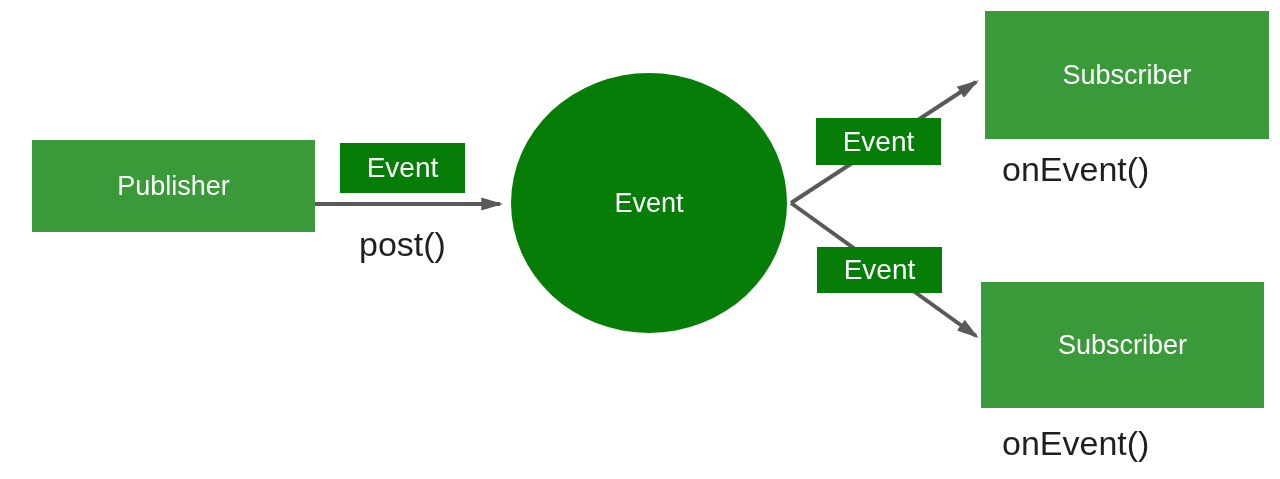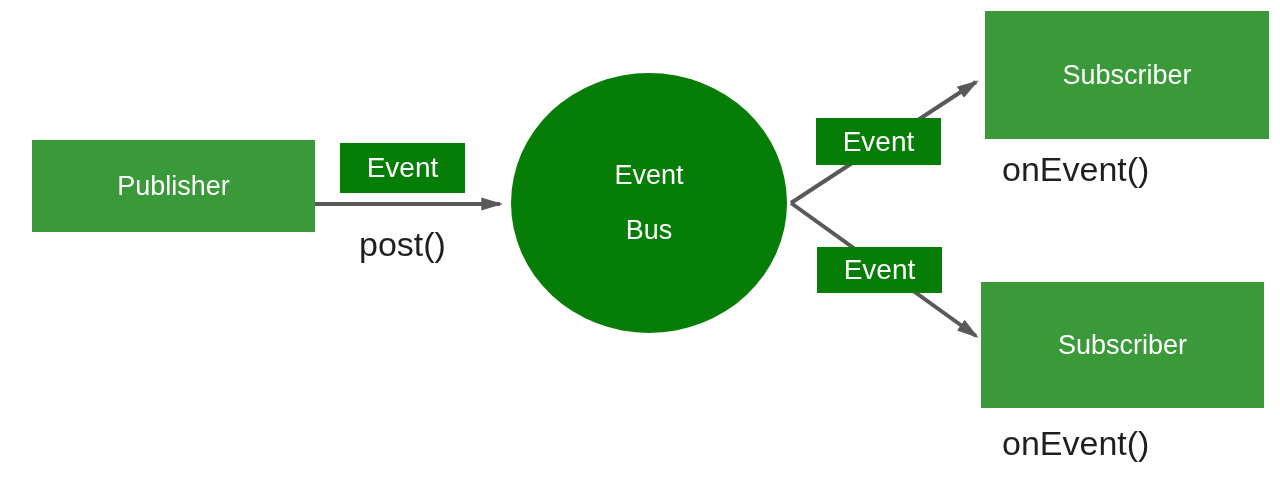--- a/index.html
+++ b/index.html
@@ -107,21 +107,20 @@
   </div>
 
   <div class="event-chip chip-publish">
     <span>Event</span>
   </div>
 
   <div class="method-label method-post">post()</div>
 
   <div class="node node-bus bus">
     <div class="bus-line">Event</div>
-    <div class="bus-line">Bus</div>
   </div>
 
   <div class="event-chip chip-subscribe-top">
     <span>Event</span>
   </div>
 
   <div class="event-chip chip-subscribe-bottom">
     <span>Event</span>
   </div>
 

